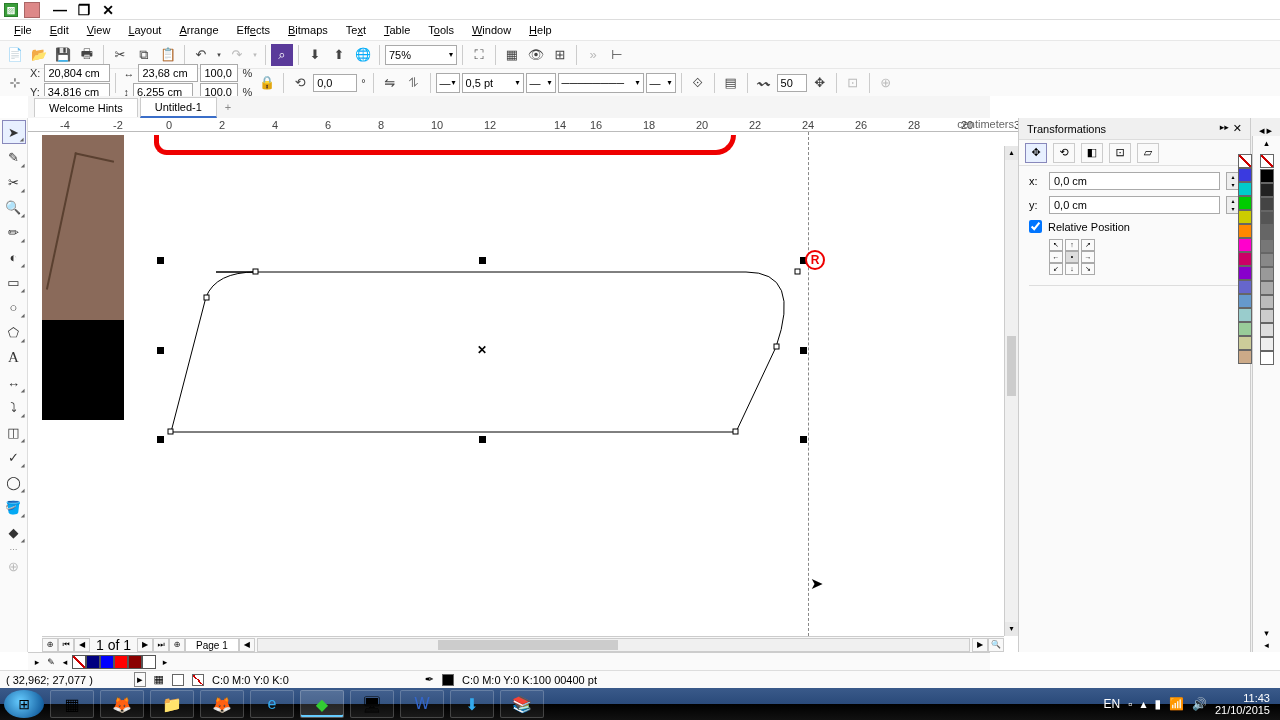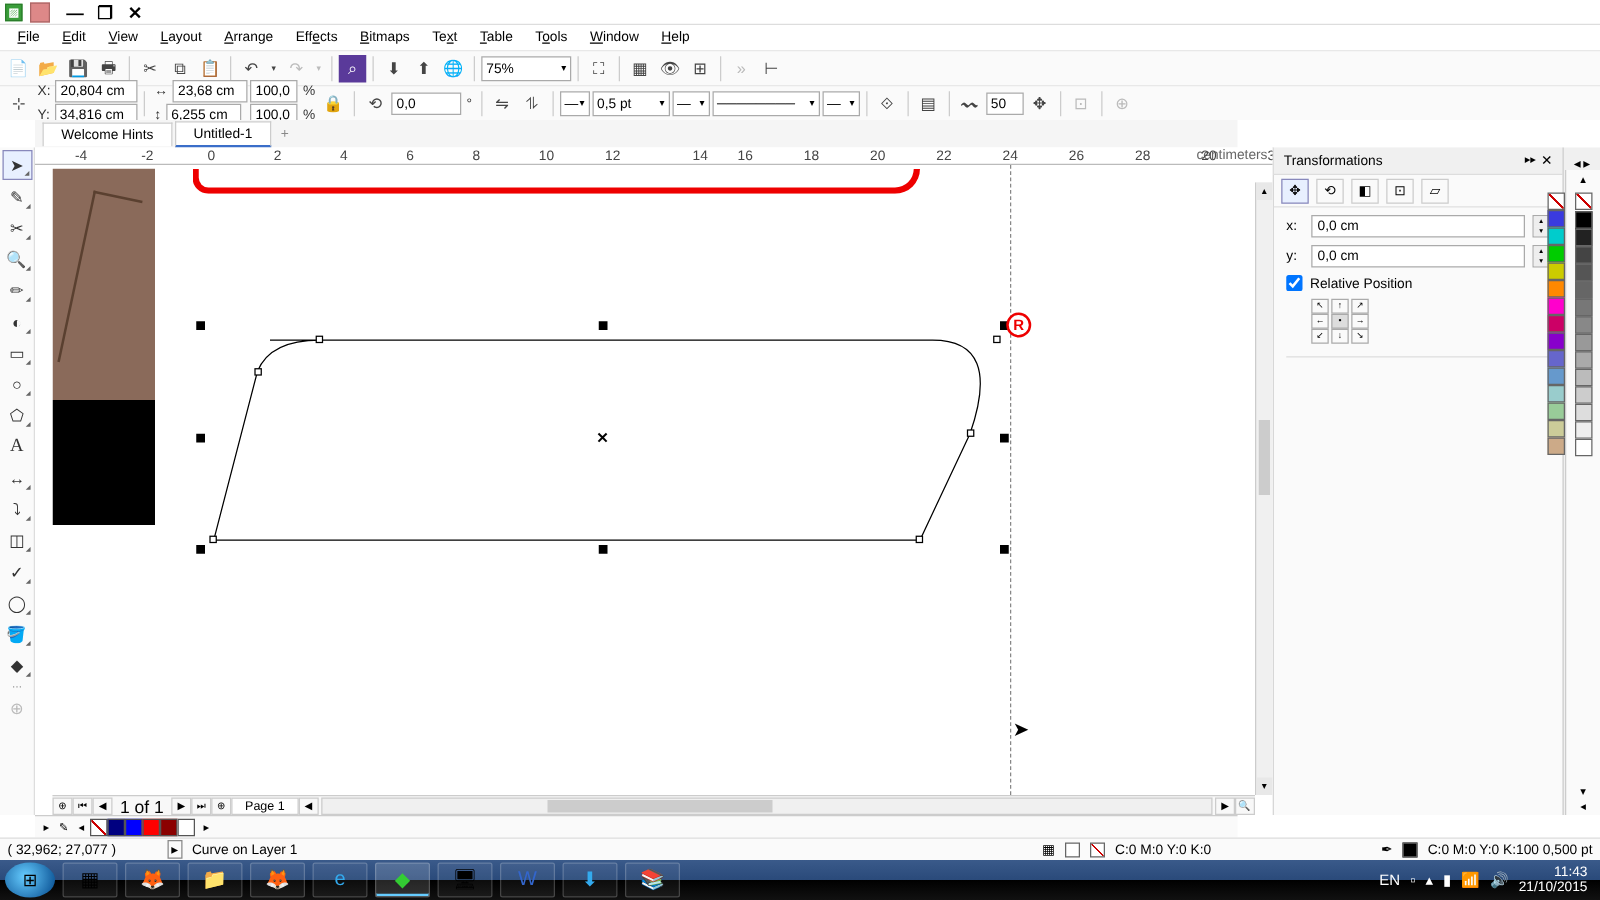--- a/index.html
+++ b/index.html
@@ -183,21 +183,21 @@
         <span class="tb-label">%</span>
       </div>
     <div style="display:flex;align-items:center;gap:2px">
         <input class="tb-input" style="width: 38px;" value="100,0">
         <span class="tb-label">%</span>
       </div>
   </div>
   <div class="tb-btn">🔒</div>
   <div class="tb-sep"></div>
   <div class="tb-btn">⟲</div>
-  <input class="tb-input" style="width: 56px;" value="0,0">
+  <input class="tb-input" style="width: 44px;" value="0,0">
   <span class="tb-label">°</span>
   <div class="tb-sep"></div>
   <div class="tb-btn">⇋</div>
   <div class="tb-btn">⥮</div>
   <div class="tb-sep"></div>
   <div class="tb-combo" style="width:24px">
       <span>—</span>
       <span class="dd">▾</span>
     </div>
   <div class="tb-combo" style="width:62px">
@@ -459,29 +459,28 @@
       <div class="csw" style="background: rgb(255, 0, 0);"></div>
       <div class="csw" style="background: rgb(139, 0, 0);"></div>
       <div class="csw" style="background: rgb(255, 255, 255);"></div>
     </div>
   <div class="cbtn" style="margin-left:2px">▸</div>
 </div>
 
 <div class="statusbar">
   <span class="coords">( 32,962; 27,077 )</span>
   <span style="border:1px solid #888;padding:0 2px">▸</span>
-  <span class="mid">Curve on Layer 1</span>
   <span>▦</span>
   <span class="swatch" style="background:#fff"></span>
   <span class="swatch" style="background:linear-gradient(to top right,#fff 45%,#c00 45%,#c00 55%,#fff 55%)"></span>
   <span>C:0 M:0 Y:0 K:0</span>
   <span style="width:120px"></span>
   <span>✒</span>
   <span class="swatch" style="background:#000"></span>
-  <span>C:0 M:0 Y:0 K:100  0,500 pt</span>
+  <span>C:0 M:0 Y:0 K:100  00400 pt</span>
 </div>
 
 <div class="taskbar">
   <div class="start">⊞</div>
   <div class="tbtn">▦</div>
   <div class="tbtn" style="color:#fa0">🦊</div>
   <div class="tbtn">📁</div>
   <div class="tbtn" style="color:#f70">🦊</div>
   <div class="tbtn" style="color:#3ae">e</div>
   <div class="tbtn active" style="color:#3c3">◆</div>

